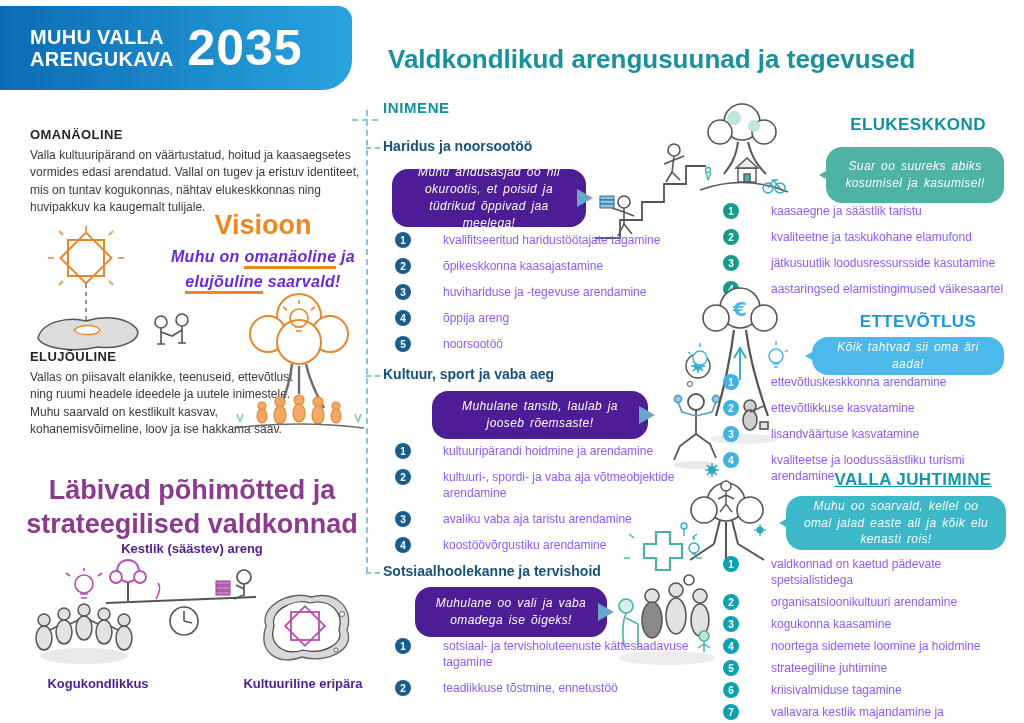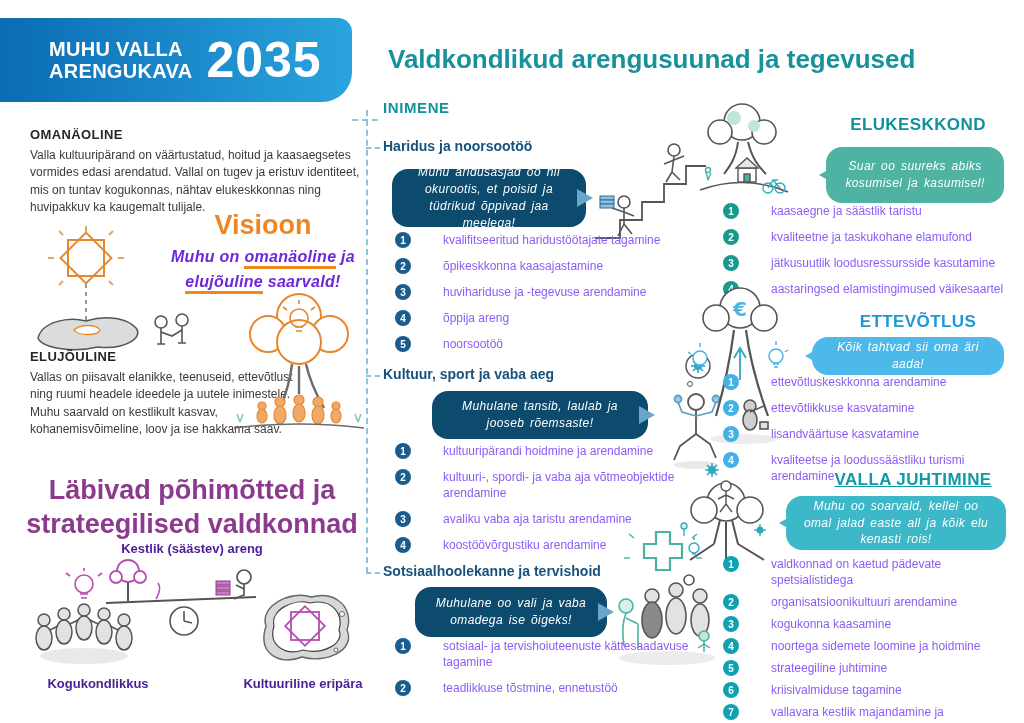--- a/index.html
+++ b/index.html
@@ -3,21 +3,21 @@
 <meta charset="utf-8">
 <style>
   html,body{margin:0;padding:0;background:#fff;}
   .canvas{position:relative;width:1024px;height:723px;background:#ffffff;overflow:hidden;
           font-family:"Liberation Sans",sans-serif;color:#3a3a3a;}
   .abs{position:absolute;}
 
   
   .hdr{left:0;top:6px;width:352px;height:84px;border-radius:0 14px 30px 0;
        background:linear-gradient(90deg,#0b6cb4,#2aa3de);display:flex;align-items:center;
-       padding-left:49px;box-sizing:border-box;margin-top:12px;}
+       padding-left:30px;box-sizing:border-box;}
   .hdr-lines{color:#fff;font-weight:bold;font-size:20px;line-height:1.12;letter-spacing:.3px;}
   .hdr-year{color:#fff;font-weight:bold;font-size:50px;margin-left:14px;letter-spacing:1px;}
 
   .page-title{left:388px;top:44px;width:620px;font-size:26px;font-weight:bold;color:#17919b;}
 
   
   .sec-h{font-size:13px;font-weight:bold;color:#262626;letter-spacing:.4px;}
   .body-txt{font-size:12px;line-height:1.45;color:#3a3a3a;}
   .visioon{width:250px;text-align:center;}
   .visioon-h{font-size:27px;font-weight:bold;color:#ee8722;margin-bottom:4px;}
@@ -33,21 +33,21 @@
   .mid-title{font-size:14px;font-weight:bold;color:#16527d;}
   .right-title{font-size:17px;font-weight:bold;text-align:center;letter-spacing:.4px;}
   .t-teal{color:#0f929e;} .t-blue{color:#1e98d5;} .t-cyan{color:#0f9aa8;text-decoration:underline;}
 
   .bubble{border-radius:16px;color:#fff;font-style:italic;text-align:center;
           display:flex;align-items:center;justify-content:center;padding:6px 14px;
           box-sizing:border-box;font-size:12px;line-height:1.4;letter-spacing:.4px;word-spacing:2px;}
   .bubble::after{content:"";position:absolute;width:0;height:0;border:9px solid transparent;top:50%;}
   .tail-right::after{right:-16px;transform:translateY(-50%);border-left-width:16px;}
   .tail-left::after{left:-16px;transform:translateY(-50%);border-right-width:16px;}
-  .b-steel{background:#0c4a6e;} .b-steel.tail-right::after{border-left-color:#68a6cc;}
+  .b-steel{background:#4c1d95;} .b-steel.tail-right::after{border-left-color:#68a6cc;}
   .b-green{background:#4eb3a2;} .b-green.tail-left::after{border-right-color:#4eb3a2;}
   .b-sky{background:#4cb9ea;}   .b-sky.tail-left::after{border-right-color:#4cb9ea;}
   .b-cyan{background:#3cb8c8;}  .b-cyan.tail-left::after{border-right-color:#3cb8c8;}
 
   .num-list{display:flex;flex-direction:column;gap:10px;}
   .num-list.tight{gap:6px;}
   .num-item{display:flex;align-items:flex-start;gap:8px;}
   .num-badge{width:16px;height:16px;border-radius:50%;color:#fff;font-size:10px;font-weight:bold;
              display:flex;align-items:center;justify-content:center;flex:0 0 16px;}
   .num-text{font-size:12px;color:#8b5cf6;line-height:16px;margin-left:24px;}

